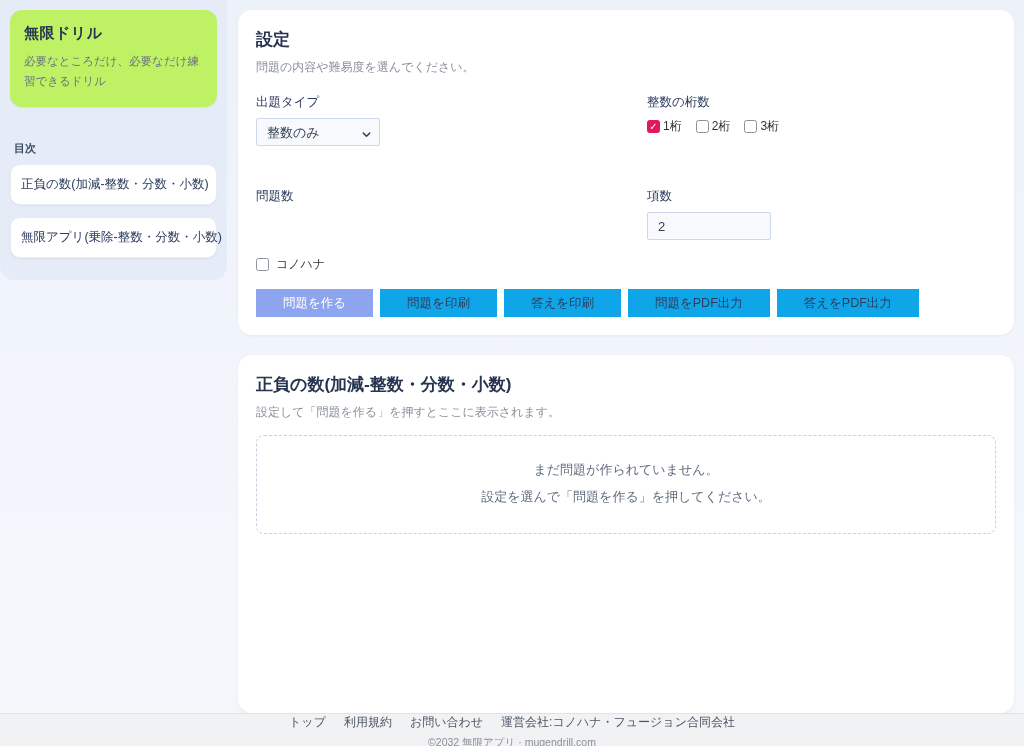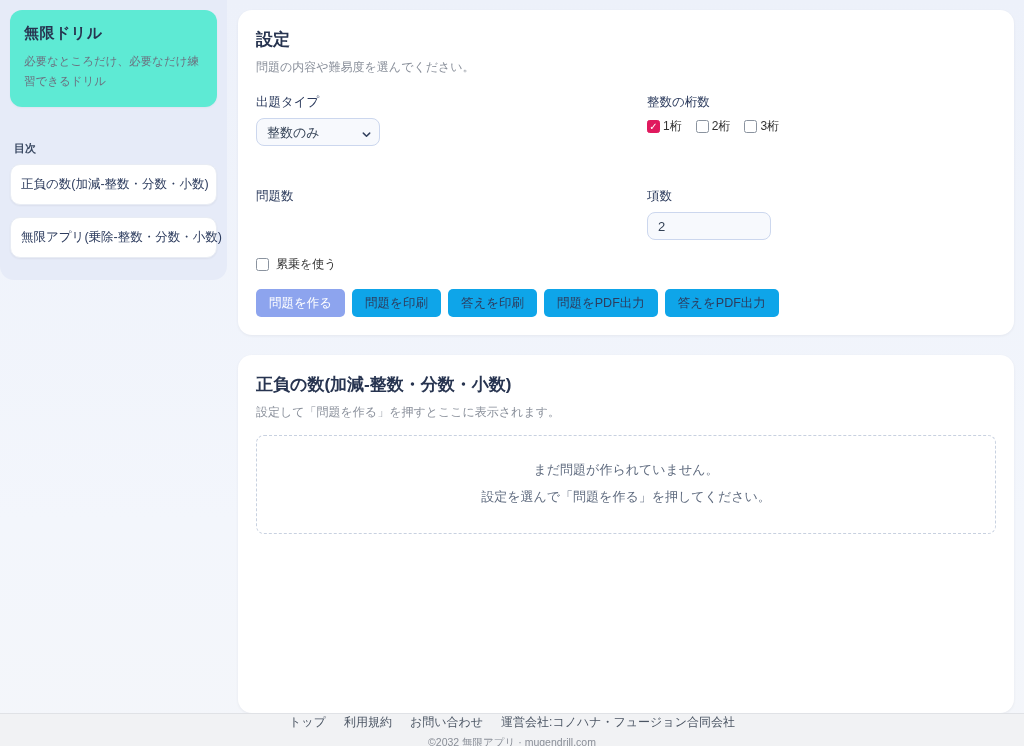--- a/index.html
+++ b/index.html
@@ -11,21 +11,21 @@
     display:flex; flex-direction:column;
   }
   .page-body { flex:1; display:flex; align-items:flex-start; }
 
   
   .sidebar {
     width:227px; background:#e6ebf8; border-radius:0 0 14px 14px;
     padding:10px; flex-shrink:0;
   }
   .app-card {
-    background:#5eead4; border-radius:12px; padding:14px 12px 16px 14px;
+    background:#bef264; border-radius:12px; padding:14px 12px 16px 14px;
     box-shadow:0 1px 2px rgba(30,41,59,0.04);
   }
   .app-title { font-size:15px; font-weight:bold; color:#273450; letter-spacing:0.5px; }
   .app-desc { margin-top:8px; font-size:11.5px; line-height:1.75; color:#6b7280; }
   .toc-label { margin:34px 0 8px 4px; font-size:11px; font-weight:bold; color:#3b4a63; }
   .nav-item {
     background:#ffffff; border:1px solid #e8ecf4; border-radius:10px;
     padding:11px 10px; font-size:12.5px; color:#2d3c5e; margin-bottom:12px;
     box-shadow:0 1px 2px rgba(30,41,59,0.06); cursor:pointer; white-space:nowrap;
   }
@@ -41,39 +41,39 @@
 
   .form-grid {
     display:grid; grid-template-columns:1fr 1fr; column-gap:22px; row-gap:16px;
     margin-top:18px;
     gap:42px;
   }
   .field-label { font-size:12.5px; font-weight:500; color:#2d3c5e; margin-bottom:7px; }
   .select-wrap { position:relative; width:124px; }
   select,input[type="text"] {
     width:124px; height:28px; background:#f7f9fd; border:1px solid #ccd7ee;
-    border-radius:8px; padding:0 10px; font-size:13px; color:#334155;
+    border-radius:2px; padding:0 10px; font-size:13px; color:#334155;
     font-family:inherit; appearance:none; -webkit-appearance:none; outline:none;
   }
   .chevron { position:absolute; right:8px; top:8px; pointer-events:none; display:block; }
 
   .check-row { display:flex; align-items:center; gap:14px; margin-top:2px; }
   .check-item { display:flex; align-items:center; gap:3px; font-size:12px; color:#333; cursor:pointer; }
   .cbx {
     width:13px; height:13px; border-radius:2.5px; display:inline-flex;
     align-items:center; justify-content:center; flex-shrink:0;
     background:#ffffff; border:1px solid #8a939f;
   }
   .cbx.checked { background:#e0195e; border-color:#e0195e; color:#fff; font-size:10px; line-height:1; }
 
   .power-row { margin-top:16px; display:flex; align-items:center; gap:7px; font-size:12px; color:#333; cursor:pointer; }
 
   .btn-row { margin-top:16px; display:flex; gap:7px; }
   .btn {
-    border:none; border-radius:5px; height:28px; padding:0 13px;
+    border:none; border-radius:0; height:28px; padding:0 27px;
     font-size:12.5px; font-weight:500; font-family:inherit; cursor:pointer; white-space:nowrap;
   }
   .btn.primary { background:#8da4ee; color:#ffffff; }
   .btn.secondary { background:#0ea5e9; color:#2d3c5e; }
 
   .preview-card { margin-top:20px; height:358px; }
   .empty-box {
     margin-top:14px; border:1px dashed #c8d1e0; border-radius:8px;
     padding:20px 10px 22px; text-align:center; font-size:13px; color:#5f6b7f;
     line-height:2.1;
@@ -152,21 +152,21 @@
         </div>
 
         <div>
           <div class="field-label">項数</div>
           <input type="text" value="2" style="">
         </div>
       </div>
 
       <label class="power-row">
         <span class="cbx"></span>
-        <span>累乗を使う</span>
+        <span>コノハナ</span>
       </label>
 
       <div class="btn-row">
         <button class="btn primary">問題を作る</button>
         <button class="btn secondary">問題を印刷</button>
         <button class="btn secondary">答えを印刷</button>
         <button class="btn secondary">問題をPDF出力</button>
         <button class="btn secondary">答えをPDF出力</button>
       </div>
     </section>

